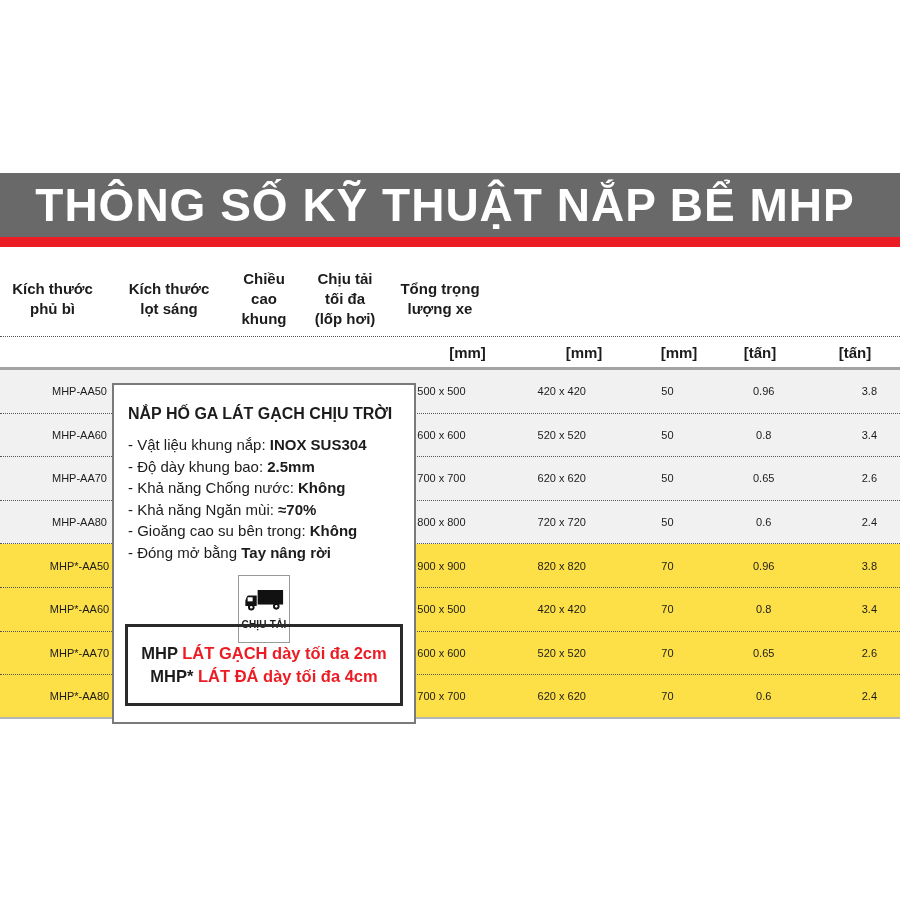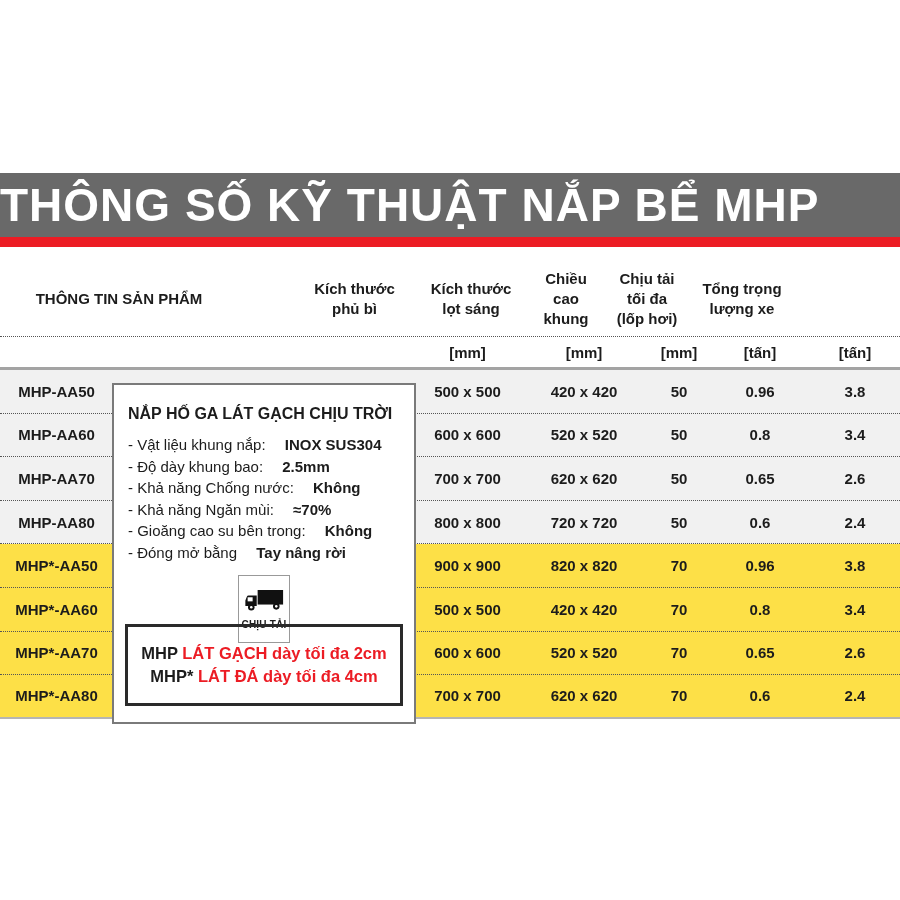--- a/index.html
+++ b/index.html
@@ -1,46 +1,46 @@
 <!DOCTYPE html>
 <html><head>
 <meta charset="utf-8">
 <style>
   html,body{margin:0;padding:0;background:#fff;}
   .page{position:relative;width:900px;height:900px;background:#fff;overflow:hidden;
         font-family:"Liberation Sans",sans-serif;color:#1c1c1c;}
 
   
   .title-bar{position:absolute;left:0;top:173px;width:900px;height:64px;background:#696969;
-             display:flex;align-items:center;justify-content:flex-start;padding-right:10px;box-sizing:border-box;}
+             display:flex;align-items:center;justify-content:center;padding-right:10px;box-sizing:border-box;}
   .title-text{color:#fff;font-size:46px;font-weight:700;letter-spacing:1px;white-space:nowrap;}
   .red-stripe{position:absolute;left:0;top:237px;width:900px;height:10px;background:#ec1c24;}
 
   
   .spec-table{position:absolute;left:0;top:253px;width:900px;}
   .trow{display:flex;width:900px;box-sizing:border-box;}
   .col{box-sizing:border-box;text-align:center;}
   .c1{width:113px}.c2{width:302px}.c3{width:105px}.c4{width:128px}.c5{width:62px}.c6{width:100px}.c7{width:90px}
   .thead{height:84px;align-items:center;border-bottom:1px dotted #555;padding-top:8px;}
   .thead .col{font-weight:700;font-size:15px;line-height:20px;}
   .thead .c2{padding-right:64px;}
   .units{height:33px;align-items:center;border-bottom:3px solid #a3a3a3;}
   .units .col{font-weight:700;font-size:15px;}
   .row{height:43.6px;align-items:center;border-bottom:1px dotted #555;}
-  .row .col{font-weight:700;font-size:15px;}
+  .row .col{font-weight:400;font-size:11px;margin-left:41px;}
   .row.light{background:#f1f1f1;}
   .row.dark{background:#fde047;}
   .row:last-child{border-bottom:2px solid #b5b5b5;}
 
   
   .info-box{position:absolute;left:112px;top:383px;width:304px;height:341px;background:#fff;
             border:2px solid #7a7a7a;box-sizing:border-box;padding:12px 14px;z-index:5;}
   .info-title{font-weight:700;font-size:16px;margin-top:8px;margin-bottom:11px;white-space:nowrap;}
   .info-item{font-size:15px;line-height:21.5px;white-space:nowrap;}
-  .info-item b{font-weight:700;margin-left:15px;}
+  .info-item b{font-weight:700;}
   .load-box{width:50px;height:66px;border:1px solid #999;margin:12px auto 0 auto;
             display:flex;flex-direction:column;align-items:center;justify-content:center;gap:3px;}
   .load-label{font-size:10px;font-weight:700;letter-spacing:0.2px;white-space:nowrap;}
   .note-box{position:absolute;left:11px;right:11px;bottom:16px;border:3px solid #2a2a2a;
             padding:15px 2px;text-align:center;font-size:16.5px;font-weight:700;line-height:23px;white-space:nowrap;}
   .note-box .red{color:#ec1c24;}
   .note-box .black{color:#1c1c1c;}
 </style>
 </head>
 <body>
@@ -48,23 +48,20 @@
 <div class="page">
 
   <div class="title-bar">
     <div class="title-text">THÔNG SỐ KỸ THUẬT NẮP BỂ MHP</div>
   </div>
   <div class="red-stripe"></div>
 
   <div class="spec-table">
 
     <div class="trow thead">
-      <div class="col c2">
-        <div>THÔNG TIN SẢN PHẨM</div>
-      </div>
       <div class="col c3">
         <div>Kích thước</div>
         <div>phủ bì</div>
       </div>
       <div class="col c4">
         <div>Kích thước</div>
         <div>lọt sáng</div>
       </div>
       <div class="col c5">
         <div>Chiều cao</div>

